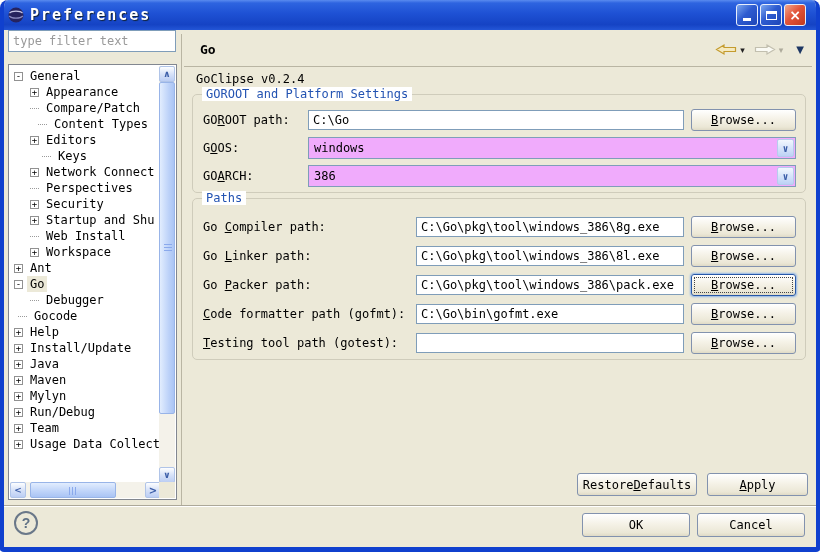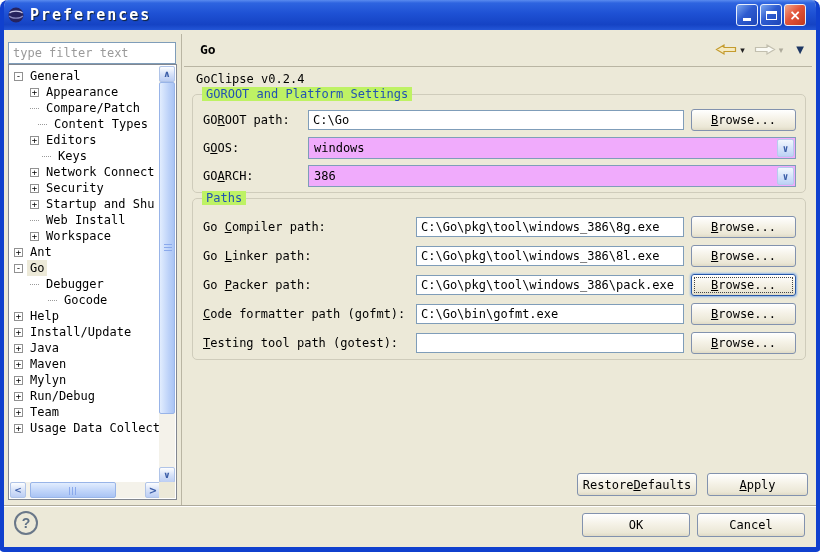--- a/index.html
+++ b/index.html
@@ -20,21 +20,21 @@
     display:flex; align-items:center; justify-content:center;
     background:linear-gradient(135deg,#7CA8F0,#2E5BD0 45%,#1E46B8); }
   .tb-btn.close { background:linear-gradient(135deg,#F2A88C,#E2543A 45%,#C23A1E); color:#fff;
     font-weight:bold; font-size:14px; font-family:"DejaVu Sans",sans-serif; }
   .glyph-min { width:8px; height:3px; background:#fff; align-self:flex-end; margin:0 auto 4px auto; }
   .glyph-max { width:11px; height:9px; border:1px solid #fff; border-top:3px solid #fff; }
 
   .client { position:absolute; inset:30px 0 0 0; }
 
   
-  .filter-box { position:absolute; left:4px; top:12px; width:168px; height:22px;
+  .filter-box { position:absolute; left:4px; top:0; width:168px; height:22px;
     border:1px solid #7F9DB9; background:#fff; font:12px "DejaVu Sans Mono",monospace;
     padding:0 4px; color:#000; }
   .filter-box::placeholder { color:#9a9a9a; }
 
   .tree-widget { position:absolute; left:4px; top:34px; width:169px; height:436px;
     background:#fff; border:1px solid #828790; }
   .tree-viewport { position:absolute; left:1px; top:1px; width:150px; height:417px;
     overflow:hidden; padding-top:2px; }
   .tree-row { height:16px; line-height:16px; display:flex; align-items:center; white-space:nowrap; }
   .expander { width:9px; height:9px; border:1px solid #919191; background:#fff; flex:none;
@@ -70,21 +70,21 @@
   .panel-title { position:absolute; left:18px; top:12px; font-weight:bold; font-size:13px; }
   .header-sep { position:absolute; left:2px; top:36px; width:628px; height:1px; background:#B9B5A3; }
   .nav { position:absolute; right:12px; top:12px; display:flex; align-items:center; gap:3px; }
   .caret { font-size:9px; color:#222; font-family:"DejaVu Sans",sans-serif; }
   .caret.disabled { color:#AEAB9C; }
   .menu-caret { font-size:10px; color:#1C3663; margin-left:10px; font-family:"DejaVu Sans",sans-serif; }
 
   .version { position:absolute; left:14px; top:42px; }
 
   .groupbox { position:absolute; border:1px solid #CFCCBB; border-radius:5px; }
-  .group-title { position:absolute; top:-8px; left:9px; background:#bef264; padding:0 4px; color:#2353B2; }
+  .group-title { position:absolute; top:-8px; left:9px; background:#ffffff; padding:0 4px; color:#2353B2; }
   .group1 { left:10px; top:64px; width:614px; height:99px; }
   .group2 { left:10px; top:168px; width:614px; height:162px; }
   .group-body { padding:14px 9px 0 10px; }
   .group2 .group-body { padding-top:17px; }
   .form-row { display:flex; align-items:center; height:22px; margin-bottom:6px; }
   .group2 .form-row { margin-bottom:7px; }
   .form-label { flex:none; }
   .g1-label { width:105px; } .g2-label { width:213px; }
   .xp-field { flex:1; height:20px; border:1px solid #7F9DB9; background:#fff;
     font:12px "DejaVu Sans Mono",monospace; padding:0 4px; }
@@ -169,20 +169,24 @@
           </div>
           <div class="tree-row" style="padding-left: 32px;">
             <span class="leaf-dash"></span>
             <span class="tree-label">Keys</span>
           </div>
           <div class="tree-row" style="padding-left: 20px;">
             <span class="expander">+</span>
             <span class="tree-label">Network Connect</span>
           </div>
           <div class="tree-row" style="padding-left: 20px;">
+            <span class="leaf-dash"></span>
+            <span class="tree-label">Perspectives</span>
+          </div>
+          <div class="tree-row" style="padding-left: 20px;">
             <span class="expander">+</span>
             <span class="tree-label">Security</span>
           </div>
           <div class="tree-row" style="padding-left: 20px;">
             <span class="expander">+</span>
             <span class="tree-label">Startup and Shu</span>
           </div>
           <div class="tree-row" style="padding-left: 20px;">
             <span class="leaf-dash"></span>
             <span class="tree-label">Web Install</span>
@@ -196,21 +200,21 @@
             <span class="tree-label">Ant</span>
           </div>
           <div class="tree-row selected" style="padding-left: 4px;">
             <span class="expander">-</span>
             <span class="tree-label">Go</span>
           </div>
           <div class="tree-row" style="padding-left: 20px;">
             <span class="leaf-dash"></span>
             <span class="tree-label">Debugger</span>
           </div>
-          <div class="tree-row" style="padding-left: 38px;">
+          <div class="tree-row" style="padding-left: 8px;">
             <span class="leaf-dash"></span>
             <span class="tree-label">Gocode</span>
           </div>
           <div class="tree-row" style="padding-left: 4px;">
             <span class="expander">+</span>
             <span class="tree-label">Help</span>
           </div>
           <div class="tree-row" style="padding-left: 4px;">
             <span class="expander">+</span>
             <span class="tree-label">Install/Update</span>

